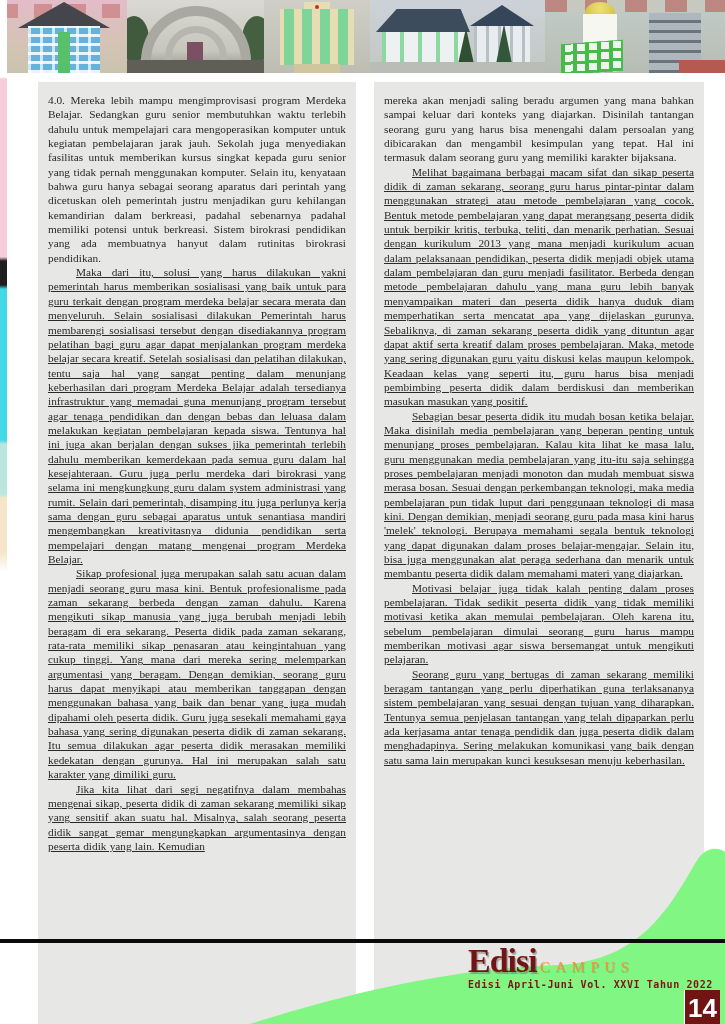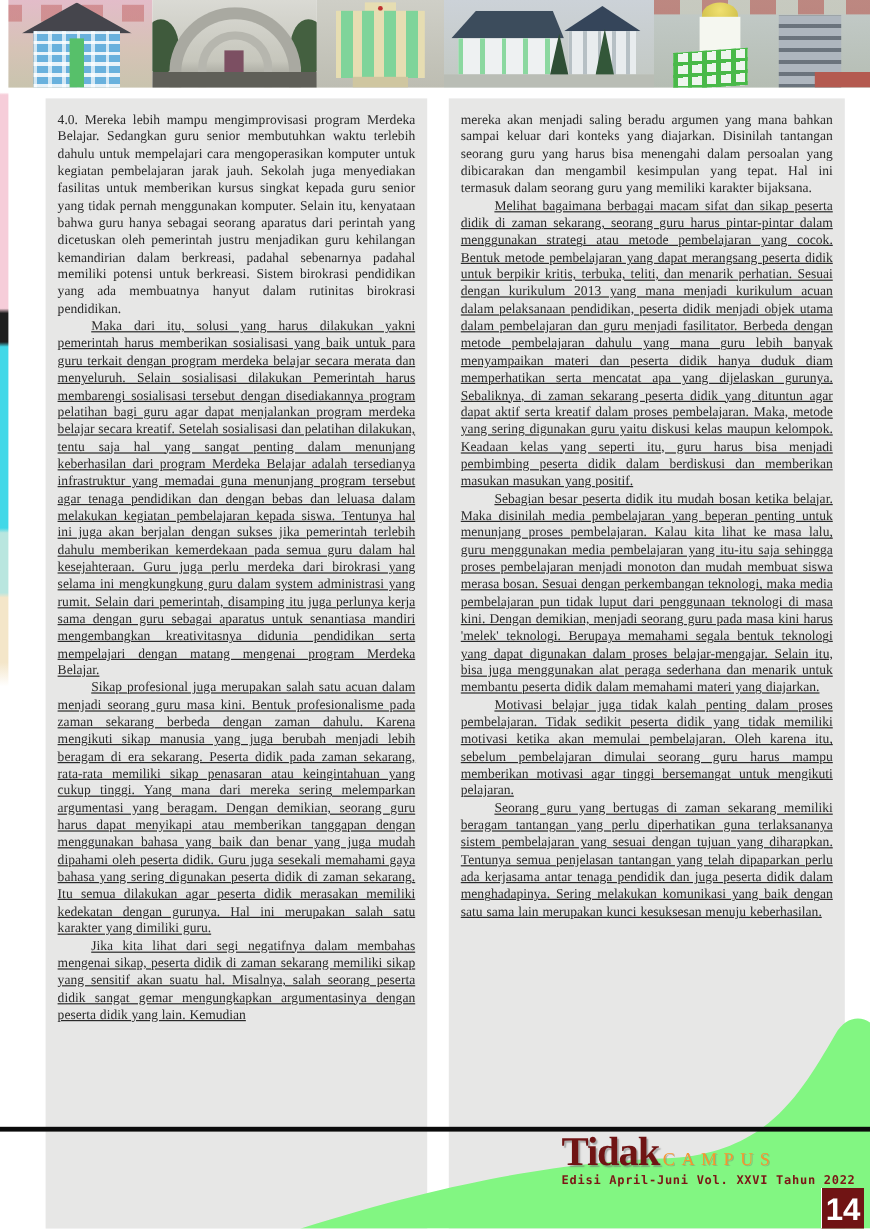--- a/index.html
+++ b/index.html
@@ -207,33 +207,33 @@
     <p>4.0. Mereka lebih mampu mengimprovisasi program Merdeka Belajar. Sedangkan guru senior membutuhkan waktu terlebih dahulu untuk mempelajari cara mengoperasikan komputer untuk kegiatan pembelajaran jarak jauh. Sekolah juga menyediakan fasilitas untuk memberikan kursus singkat kepada guru senior yang tidak pernah menggunakan komputer. Selain itu, kenyataan bahwa guru hanya sebagai seorang aparatus dari perintah yang dicetuskan oleh pemerintah justru menjadikan guru kehilangan kemandirian dalam berkreasi, padahal sebenarnya padahal memiliki potensi untuk berkreasi. Sistem birokrasi pendidikan yang ada membuatnya hanyut dalam rutinitas birokrasi pendidikan.</p>
     <p class="indent">Maka dari itu, solusi yang harus dilakukan yakni pemerintah harus memberikan sosialisasi yang baik untuk para guru terkait dengan program merdeka belajar secara merata dan menyeluruh. Selain sosialisasi dilakukan Pemerintah harus membarengi sosialisasi tersebut dengan disediakannya program pelatihan bagi guru agar dapat menjalankan program merdeka belajar secara kreatif. Setelah sosialisasi dan pelatihan dilakukan, tentu saja hal yang sangat penting dalam menunjang keberhasilan dari program Merdeka Belajar adalah tersedianya infrastruktur yang memadai guna menunjang program tersebut agar tenaga pendidikan dan dengan bebas dan leluasa dalam melakukan kegiatan pembelajaran kepada siswa. Tentunya hal ini juga akan berjalan dengan sukses jika pemerintah terlebih dahulu memberikan kemerdekaan pada semua guru dalam hal kesejahteraan. Guru juga perlu merdeka dari birokrasi yang selama ini mengkungkung guru dalam system administrasi yang rumit. Selain dari pemerintah, disamping itu juga perlunya kerja sama dengan guru sebagai aparatus untuk senantiasa mandiri mengembangkan kreativitasnya didunia pendidikan serta mempelajari dengan matang mengenai program Merdeka Belajar.</p>
     <p class="indent">Sikap profesional juga merupakan salah satu acuan dalam menjadi seorang guru masa kini. Bentuk profesionalisme pada zaman sekarang berbeda dengan zaman dahulu. Karena mengikuti sikap manusia yang juga berubah menjadi lebih beragam di era sekarang. Peserta didik pada zaman sekarang, rata-rata memiliki sikap penasaran atau keingintahuan yang cukup tinggi. Yang mana dari mereka sering melemparkan argumentasi yang beragam. Dengan demikian, seorang guru harus dapat menyikapi atau memberikan tanggapan dengan menggunakan bahasa yang baik dan benar yang juga mudah dipahami oleh peserta didik. Guru juga sesekali memahami gaya bahasa yang sering digunakan peserta didik di zaman sekarang. Itu semua dilakukan agar peserta didik merasakan memiliki kedekatan dengan gurunya. Hal ini merupakan salah satu karakter yang dimiliki guru.</p>
     <p class="indent">Jika kita lihat dari segi negatifnya dalam membahas mengenai sikap, peserta didik di zaman sekarang memiliki sikap yang sensitif akan suatu hal. Misalnya, salah seorang peserta didik sangat gemar mengungkapkan argumentasinya dengan peserta didik yang lain. Kemudian</p>
   </div>
 
   <div class="column col-right">
     <p>mereka akan menjadi saling beradu argumen yang mana bahkan sampai keluar dari konteks yang diajarkan. Disinilah tantangan seorang guru yang harus bisa menengahi dalam persoalan yang dibicarakan dan mengambil kesimpulan yang tepat. Hal ini termasuk dalam seorang guru yang memiliki karakter bijaksana.</p>
     <p class="indent">Melihat bagaimana berbagai macam sifat dan sikap peserta didik di zaman sekarang, seorang guru harus pintar-pintar dalam menggunakan strategi atau metode pembelajaran yang cocok. Bentuk metode pembelajaran yang dapat merangsang peserta didik untuk berpikir kritis, terbuka, teliti, dan menarik perhatian. Sesuai dengan kurikulum 2013 yang mana menjadi kurikulum acuan dalam pelaksanaan pendidikan, peserta didik menjadi objek utama dalam pembelajaran dan guru menjadi fasilitator. Berbeda dengan metode pembelajaran dahulu yang mana guru lebih banyak menyampaikan materi dan peserta didik hanya duduk diam memperhatikan serta mencatat apa yang dijelaskan gurunya. Sebaliknya, di zaman sekarang peserta didik yang dituntun agar dapat aktif serta kreatif dalam proses pembelajaran. Maka, metode yang sering digunakan guru yaitu diskusi kelas maupun kelompok. Keadaan kelas yang seperti itu, guru harus bisa menjadi pembimbing peserta didik dalam berdiskusi dan memberikan masukan masukan yang positif.</p>
     <p class="indent">Sebagian besar peserta didik itu mudah bosan ketika belajar. Maka disinilah media pembelajaran yang beperan penting untuk menunjang proses pembelajaran. Kalau kita lihat ke masa lalu, guru menggunakan media pembelajaran yang itu-itu saja sehingga proses pembelajaran menjadi monoton dan mudah membuat siswa merasa bosan. Sesuai dengan perkembangan teknologi, maka media pembelajaran pun tidak luput dari penggunaan teknologi di masa kini. Dengan demikian, menjadi seorang guru pada masa kini harus 'melek' teknologi. Berupaya memahami segala bentuk teknologi yang dapat digunakan dalam proses belajar-mengajar. Selain itu, bisa juga menggunakan alat peraga sederhana dan menarik untuk membantu peserta didik dalam memahami materi yang diajarkan.</p>
-    <p class="indent">Motivasi belajar juga tidak kalah penting dalam proses pembelajaran. Tidak sedikit peserta didik yang tidak memiliki motivasi ketika akan memulai pembelajaran. Oleh karena itu, sebelum pembelajaran dimulai seorang guru harus mampu memberikan motivasi agar tinggi bersemangat untuk mengikuti pelajaran.</p>
+    <p class="indent">Motivasi belajar juga tidak kalah penting dalam proses pembelajaran. Tidak sedikit peserta didik yang tidak memiliki motivasi ketika akan memulai pembelajaran. Oleh karena itu, sebelum pembelajaran dimulai seorang guru harus mampu memberikan motivasi agar siswa bersemangat untuk mengikuti pelajaran.</p>
     <p class="indent">Seorang guru yang bertugas di zaman sekarang memiliki beragam tantangan yang perlu diperhatikan guna terlaksananya sistem pembelajaran yang sesuai dengan tujuan yang diharapkan. Tentunya semua penjelasan tantangan yang telah dipaparkan perlu ada kerjasama antar tenaga pendidik dan juga peserta didik dalam menghadapinya. Sering melakukan komunikasi yang baik dengan satu sama lain merupakan kunci kesuksesan menuju keberhasilan.</p>
   </div>
 
   <svg class="footer-wave" viewBox="0 0 725 184" preserveAspectRatio="none">
     <path d="M250,184 C390,140 480,128 560,125 C640,120 668,70 696,22 C704,8 716,6 725,12 L725,184 L250,184 Z" fill="#82f682"></path>
   </svg>
 
   <div class="footer-rule"></div>
 
   <div class="brand-block">
     <div class="brand-line">
-      <span class="brand-primary">Tidak</span>
+      <span class="brand-primary">Edisi</span>
       <span class="brand-secondary">CAMPUS</span>
     </div>
     <div class="brand-edition">Edisi April-Juni Vol. XXVI Tahun 2022</div>
   </div>
 
   <div class="page-badge">14</div>
 
 </div>
 
 </body></html>

